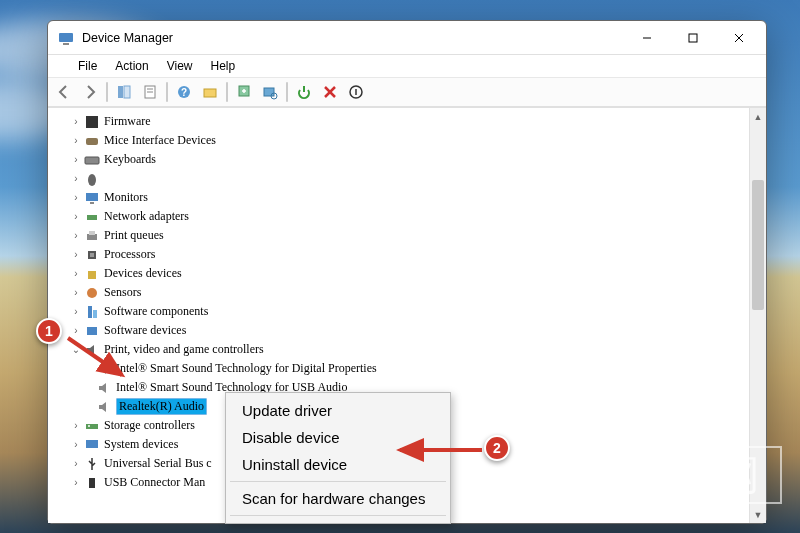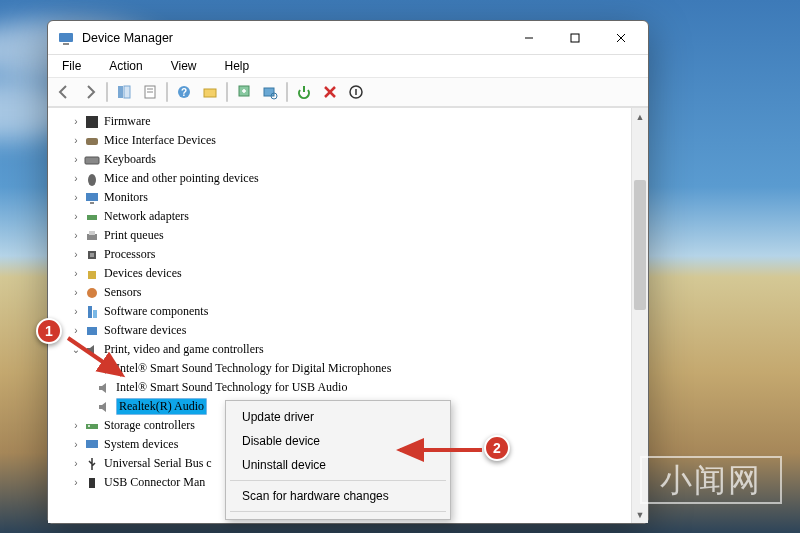--- a/index.html
+++ b/index.html
@@ -8,64 +8,64 @@
     font-family: "Segoe UI", Tahoma, sans-serif;
     font-size: 12px;
     background: linear-gradient(180deg,#4a8ec9 0%,#6fa8d4 30%,#c9b687 60%,#a68a5d 80%,#3d5a73 100%);
     position: relative; overflow: hidden;
   }
   
   .bg-sky { position:absolute; inset:0; background:linear-gradient(180deg,#3d7ab8 0%,#5a9bd0 35%,#b5d4e8 48%,#d4c895 52%,#c4a86f 70%,#a68759 85%,#2d4459 100%);}
   .bg-cloud { position:absolute; width:200px; height:60px; background:rgba(255,255,255,.5); border-radius:50%; filter:blur(12px);}
   .c1{top:20px;left:-40px} .c2{top:80px;left:-60px;width:140px}
   .window {
-    position: absolute; left: 47px; top: 20px; width: 602px; height: 504px;
+    position: absolute; left: 47px; top: 20px; width: 720px; height: 504px;
     background: #fff; border: 1px solid #666; border-radius: 6px;
     box-shadow: 0 10px 40px rgba(0,0,0,.35);
     display: flex; flex-direction: column;
   }
   .titlebar {
     height: 34px; display: flex; align-items: center; padding: 0 4px 0 10px;
     border-bottom: 1px solid #e0e0e0;
   }
   .titlebar .icon { width:16px; height:16px; margin-right:8px; display:inline-flex; }
   .titlebar .title { flex:1; font-size:12.5px; }
   .winbtn { width:46px; height:30px; display:flex; align-items:center; justify-content:center; }
   .winbtn svg { width:10px; height:10px; }
-  .menubar { height:22px; display:flex; align-items:center; padding:0 6px; gap:12px; }
+  .menubar { height:22px; display:flex; align-items:center; padding:0 22px; gap:2px; }
   .menubar span { padding:2px 8px; font-size:12px; }
   .toolbar { height:30px; border-top:1px solid #e8e8e8; border-bottom:1px solid #e0e0e0; display:flex; align-items:center; padding:0 4px; gap:2px; background:#fbfbfb;}
   .tbtn { width:24px; height:24px; display:flex; align-items:center; justify-content:center; border:1px solid transparent; border-radius:2px;}
   .tbtn.sep { width:1px; height:20px; background:#ccc; margin:0 2px;}
   .tbtn svg{width:16px;height:16px}
   .content { flex:1; display:flex; border-top:1px solid #e0e0e0; position:relative; overflow:hidden;}
   .tree { flex:1; padding:4px 2px; overflow:auto; background:#fff;}
   .node { display:flex; align-items:center; height:19px; white-space:nowrap; position:relative;}
   .node .expander { width:12px; display:inline-flex; justify-content:center; color:#666; font-size:10px;}
   .node .devicon { width:16px; height:16px; margin:0 4px 0 2px; display:inline-flex; align-items:center; justify-content:center;}
   .node .label { font-size:12px;font-family:Liberation Serif, serif; }
   .lvl1 { padding-left:20px; }
   .lvl2 { padding-left:44px; }
   .node.selected .label { background:#0ea5e9; border:1px solid #7ab8e6; padding:0 2px; border-radius:1px;}
   .scrollbar { width:17px; background:#f0f0f0; border-left:1px solid #e0e0e0; display:flex; flex-direction:column; align-items:center;}
   .scrollbar .arrow{height:17px;width:100%;display:flex;align-items:center;justify-content:center;color:#666;font-size:9px;}
   .scrollbar .track{flex:1;position:relative;width:100%;}
   .scrollbar .thumb{position:absolute;left:2px;right:2px;top:55px;height:130px;background:#c8c8c8;border-radius:2px;}
   .ctxmenu {
-    position:absolute; left:225px; top:400px; width:226px;
+    position:absolute; left:225px; top:392px; width:226px;
     background:#f4f4f4; border:1px solid #bcbcbc; box-shadow:2px 3px 8px rgba(0,0,0,.25);
-    padding:4px 2px; font-size:12px;
+    padding:4px 2px; font-size:15px;
   }
   .ctxmenu .mi{padding:5px 14px;}
   .ctxmenu .mi.bold{font-weight:700;}
   .ctxmenu hr{border:none;border-top:1px solid #d4d4d4;margin:3px 2px;}
   
   .callout { position:absolute; width:26px; height:26px; border-radius:50%; background:#d0382b; color:#fff; font-weight:700; display:flex; align-items:center; justify-content:center; font-size:14px; border:2px solid #fff; box-shadow:0 2px 5px rgba(0,0,0,.4);}
   .arrow-red { position:absolute; }
-  .watermark { position:absolute; right:18px; bottom:30px; color:rgba(255,255,255,.7); font-size:32px; font-weight:300; letter-spacing:2px; pointer-events:none;}
+  .watermark { position:absolute; right:18px; bottom:30px; color:rgba(255,255,255,.7); font-size:41px; font-weight:300; letter-spacing:2px; pointer-events:none;}
   .watermark .box{border:2px solid rgba(255,255,255,.6); padding:4px 18px;}
 </style>
 </head>
 <body>
 
 <div class="bg-sky"></div>
 <div class="bg-cloud c1"></div>
 <div class="bg-cloud c2"></div>
 
 <div class="window">
@@ -202,21 +202,20 @@
           </span>
           <span class="label">Keyboards</span>
         </div>
       <div class="node lvl1">
           <span class="expander">›</span>
           <span class="devicon">
             <svg viewBox="0 0 16 16">
               <ellipse cx="8" cy="9" rx="4" ry="6" fill="#666"></ellipse>
             </svg>
           </span>
-          <span class="label">Mice and other pointing devices</span>
         </div>
       <div class="node lvl1">
           <span class="expander">›</span>
           <span class="devicon">
             <svg viewBox="0 0 16 16">
               <rect x="2" y="3" width="12" height="8" fill="#4a86c5"></rect>
               <rect x="6" y="12" width="4" height="2" fill="#888"></rect>
             </svg>
           </span>
           <span class="label">Monitors</span>
@@ -296,21 +295,21 @@
             </svg>
           </span>
           <span class="label">Print, video and game controllers</span>
         </div>
       <div class="node lvl2">
           <span class="devicon">
             <svg viewBox="0 0 16 16">
               <path d="M3 6 L6 6 L10 3 L10 13 L6 10 L3 10 Z" fill="#888"></path>
             </svg>
           </span>
-          <span class="label">Intel® Smart Sound Technology for Digital Microphones</span>
+          <span class="label">Intel® Smart Sound Technology for Digital Properties</span>
         </div>
       <div class="node lvl2">
           <span class="devicon">
             <svg viewBox="0 0 16 16">
               <path d="M3 6 L6 6 L10 3 L10 13 L6 10 L3 10 Z" fill="#888"></path>
             </svg>
           </span>
           <span class="label">Intel® Smart Sound Technology for USB Audio</span>
         </div>
       <div class="node lvl2 selected">

